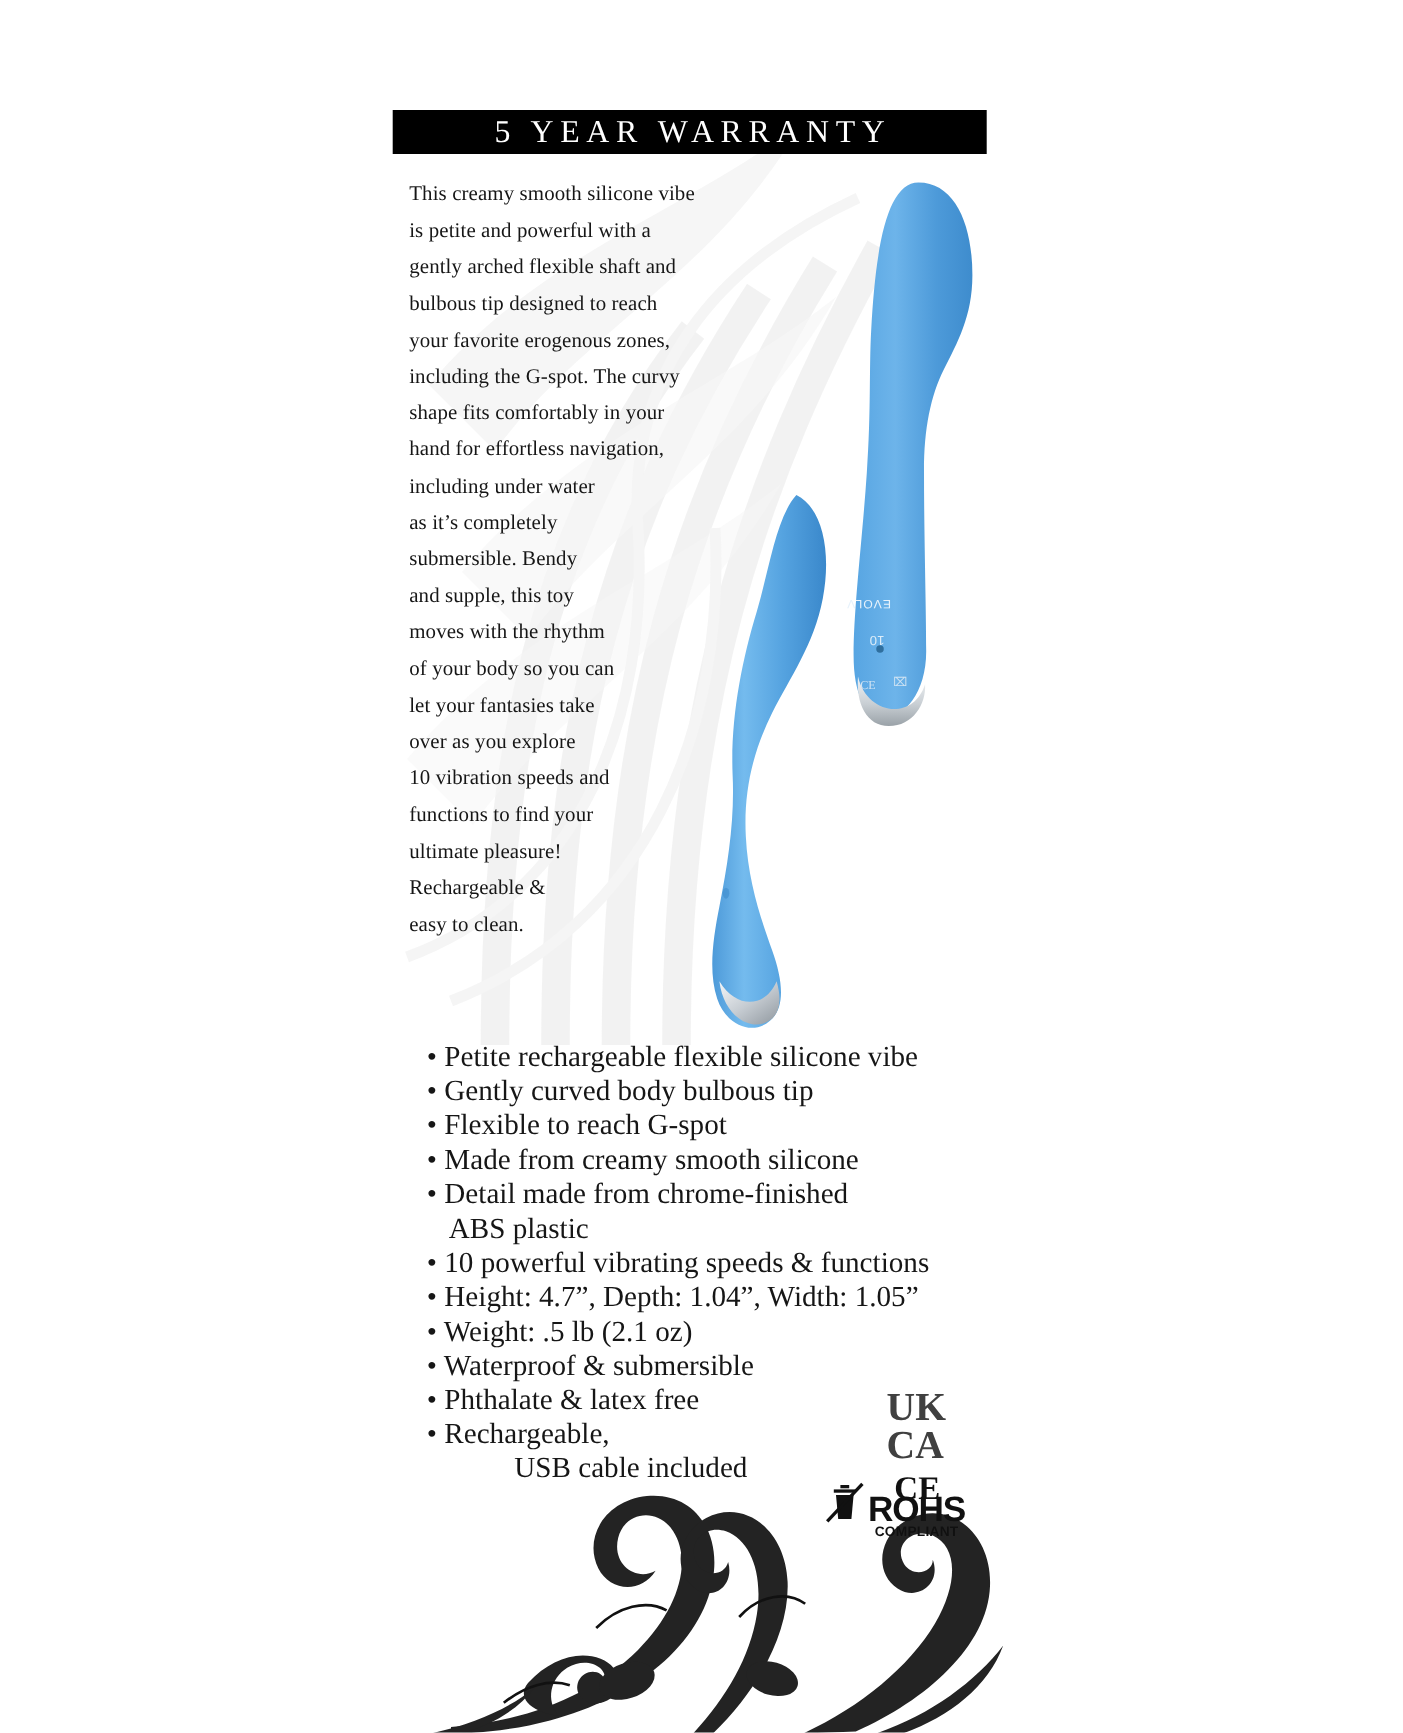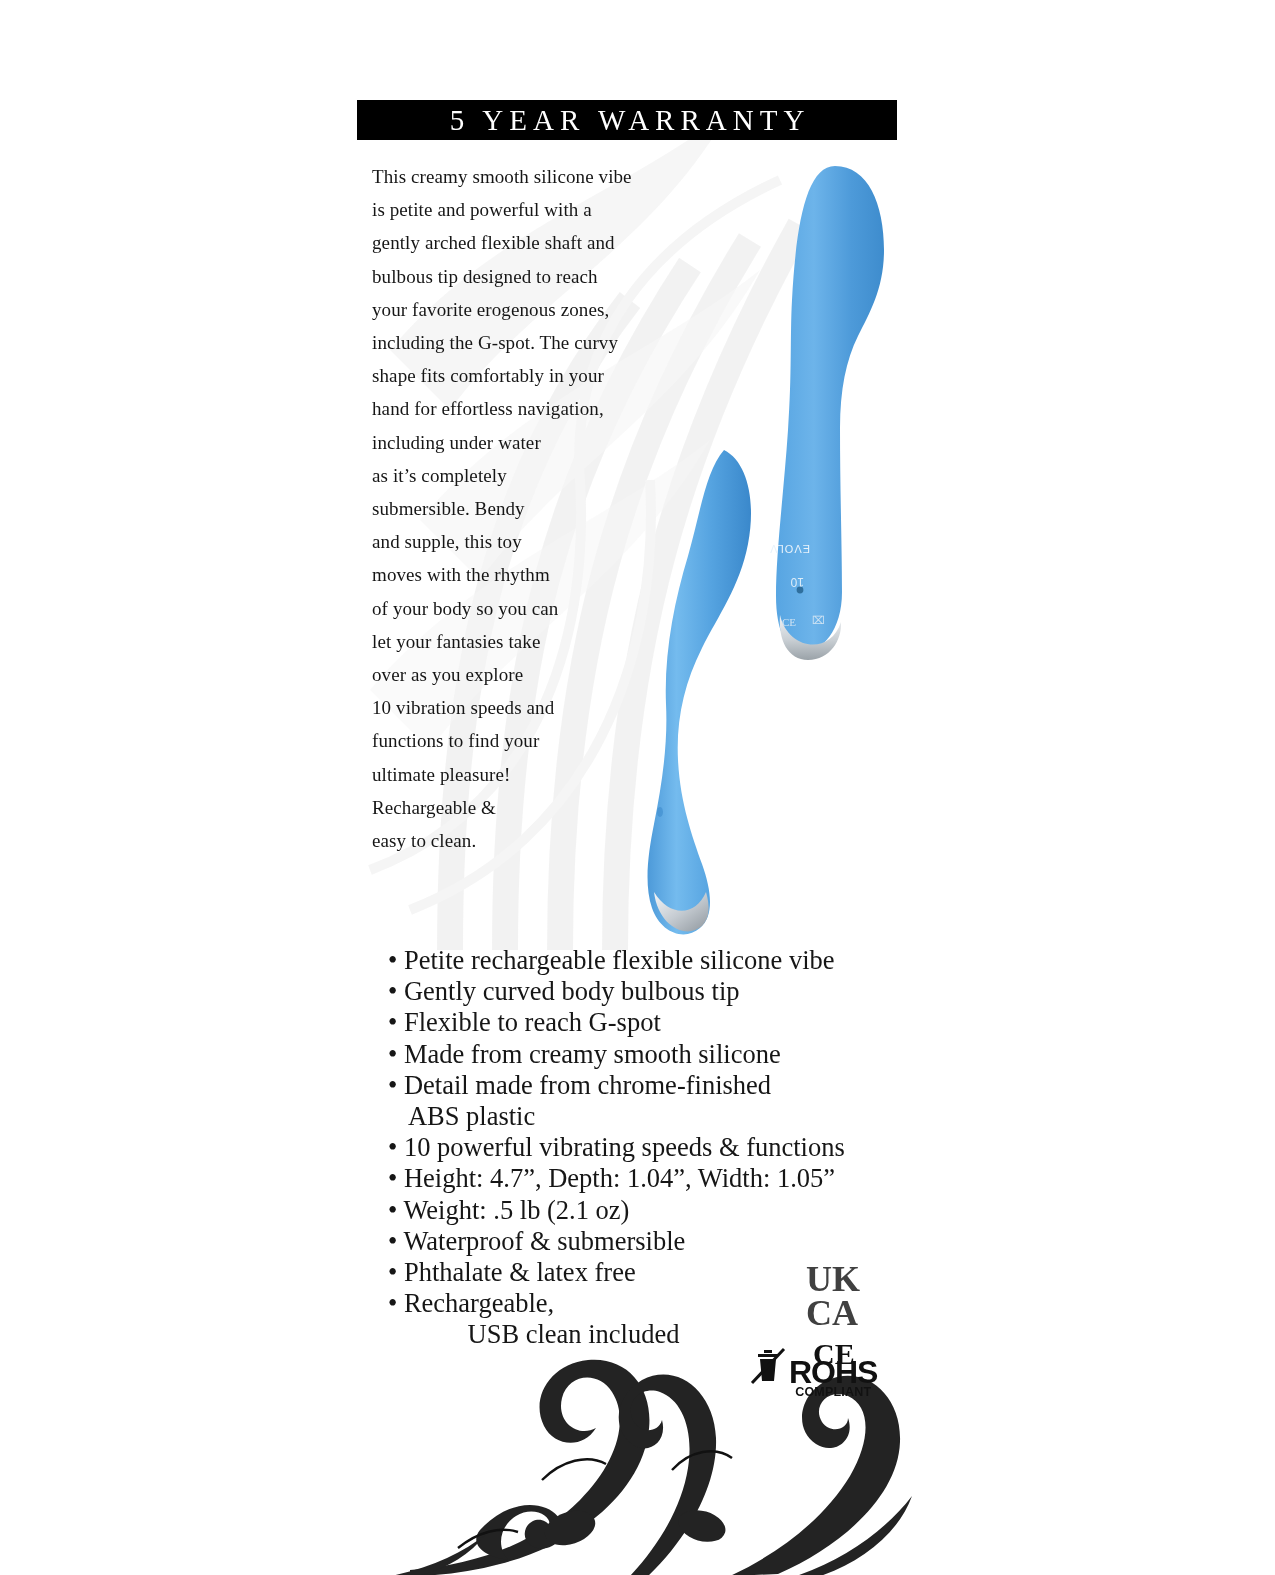--- a/index.html
+++ b/index.html
@@ -265,21 +265,21 @@
   <div class="bullet-line">• Flexible to reach G-spot</div>
   <div class="bullet-line">• Made from creamy smooth silicone</div>
   <div class="bullet-line">• Detail made from chrome-finished
    ABS plastic</div>
   <div class="bullet-line">• 10 powerful vibrating speeds &amp; functions</div>
   <div class="bullet-line">• Height: 4.7”, Depth: 1.04”, Width: 1.05”</div>
   <div class="bullet-line">• Weight: .5 lb (2.1 oz)</div>
   <div class="bullet-line">• Waterproof &amp; submersible</div>
   <div class="bullet-line">• Phthalate &amp; latex free</div>
   <div class="bullet-line">• Rechargeable,
-            USB clean included</div>
+            USB cable included</div>
 </div>
 
 <div class="cert-ukca">
   <div>UK</div>
   <div>CA</div>
 </div>
 
 <div class="cert-ce">CE</div>
 
 <div class="cert-rohs">

